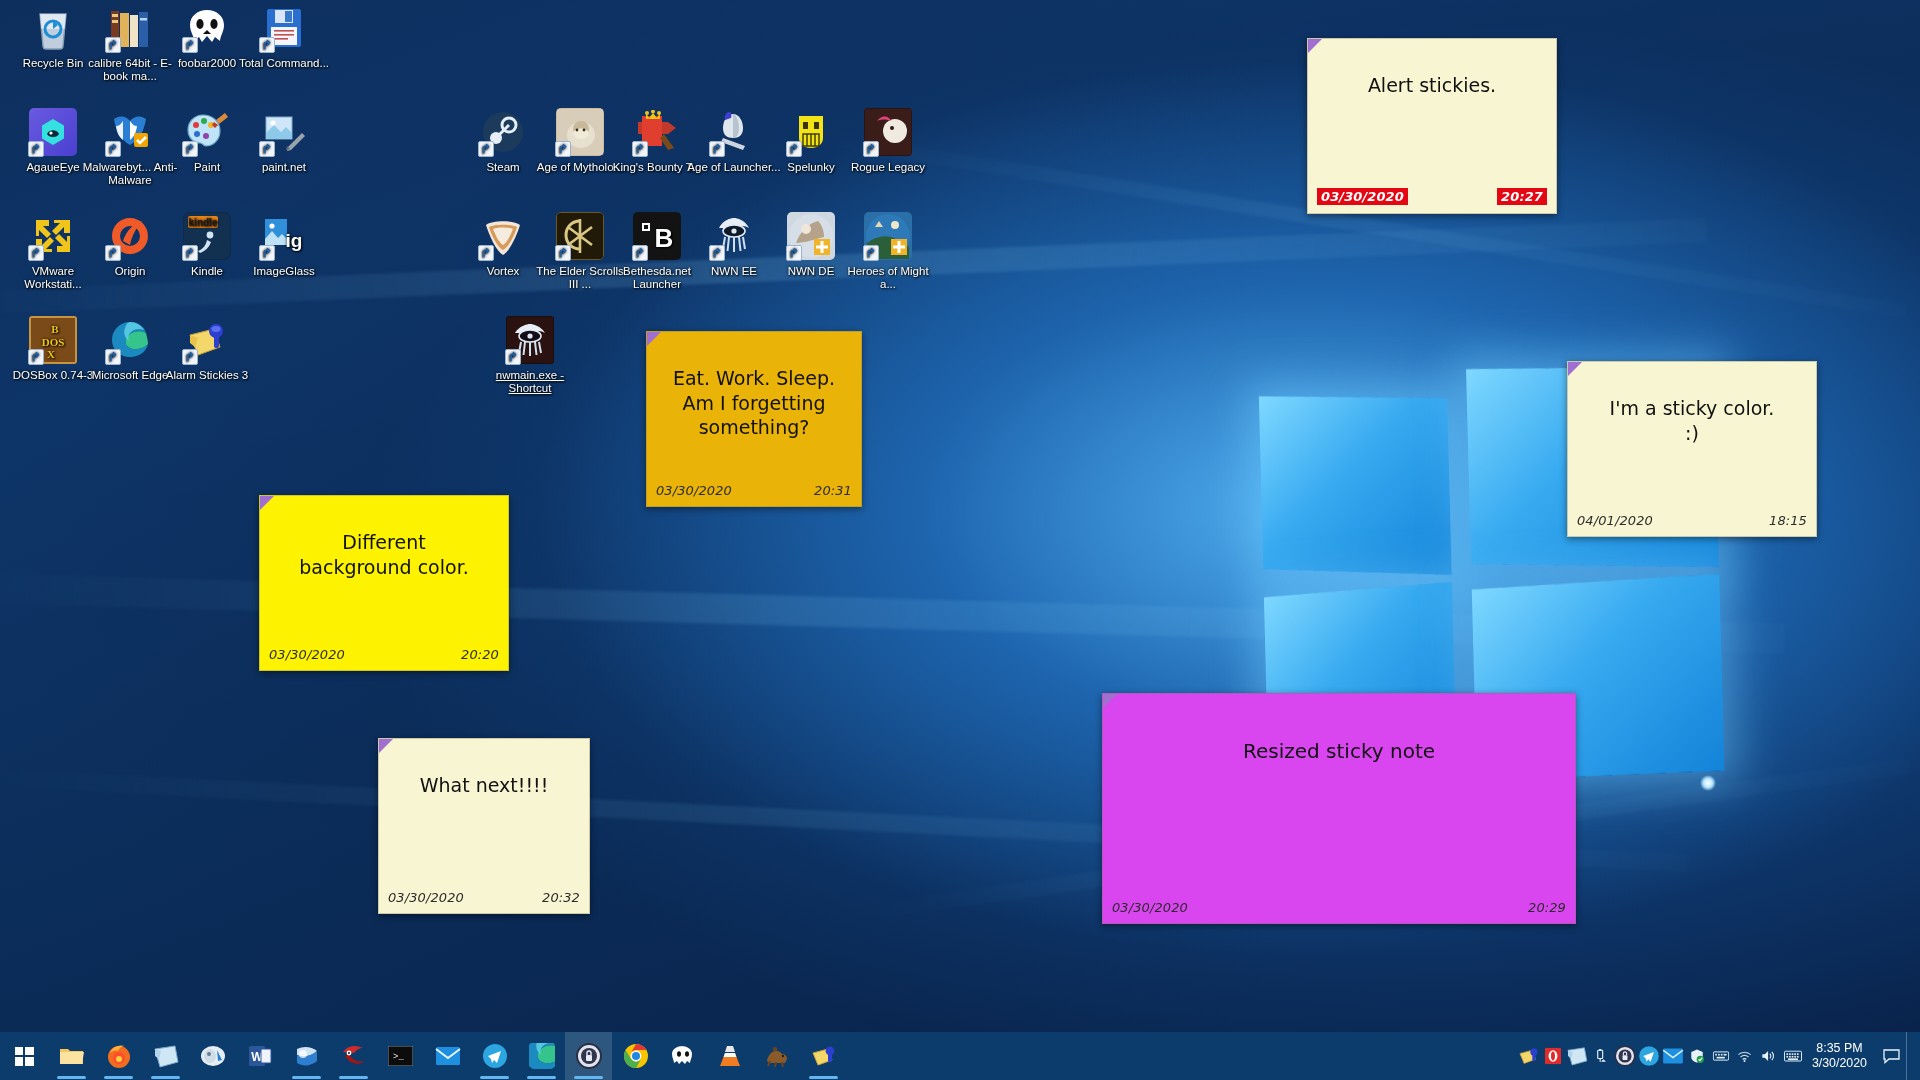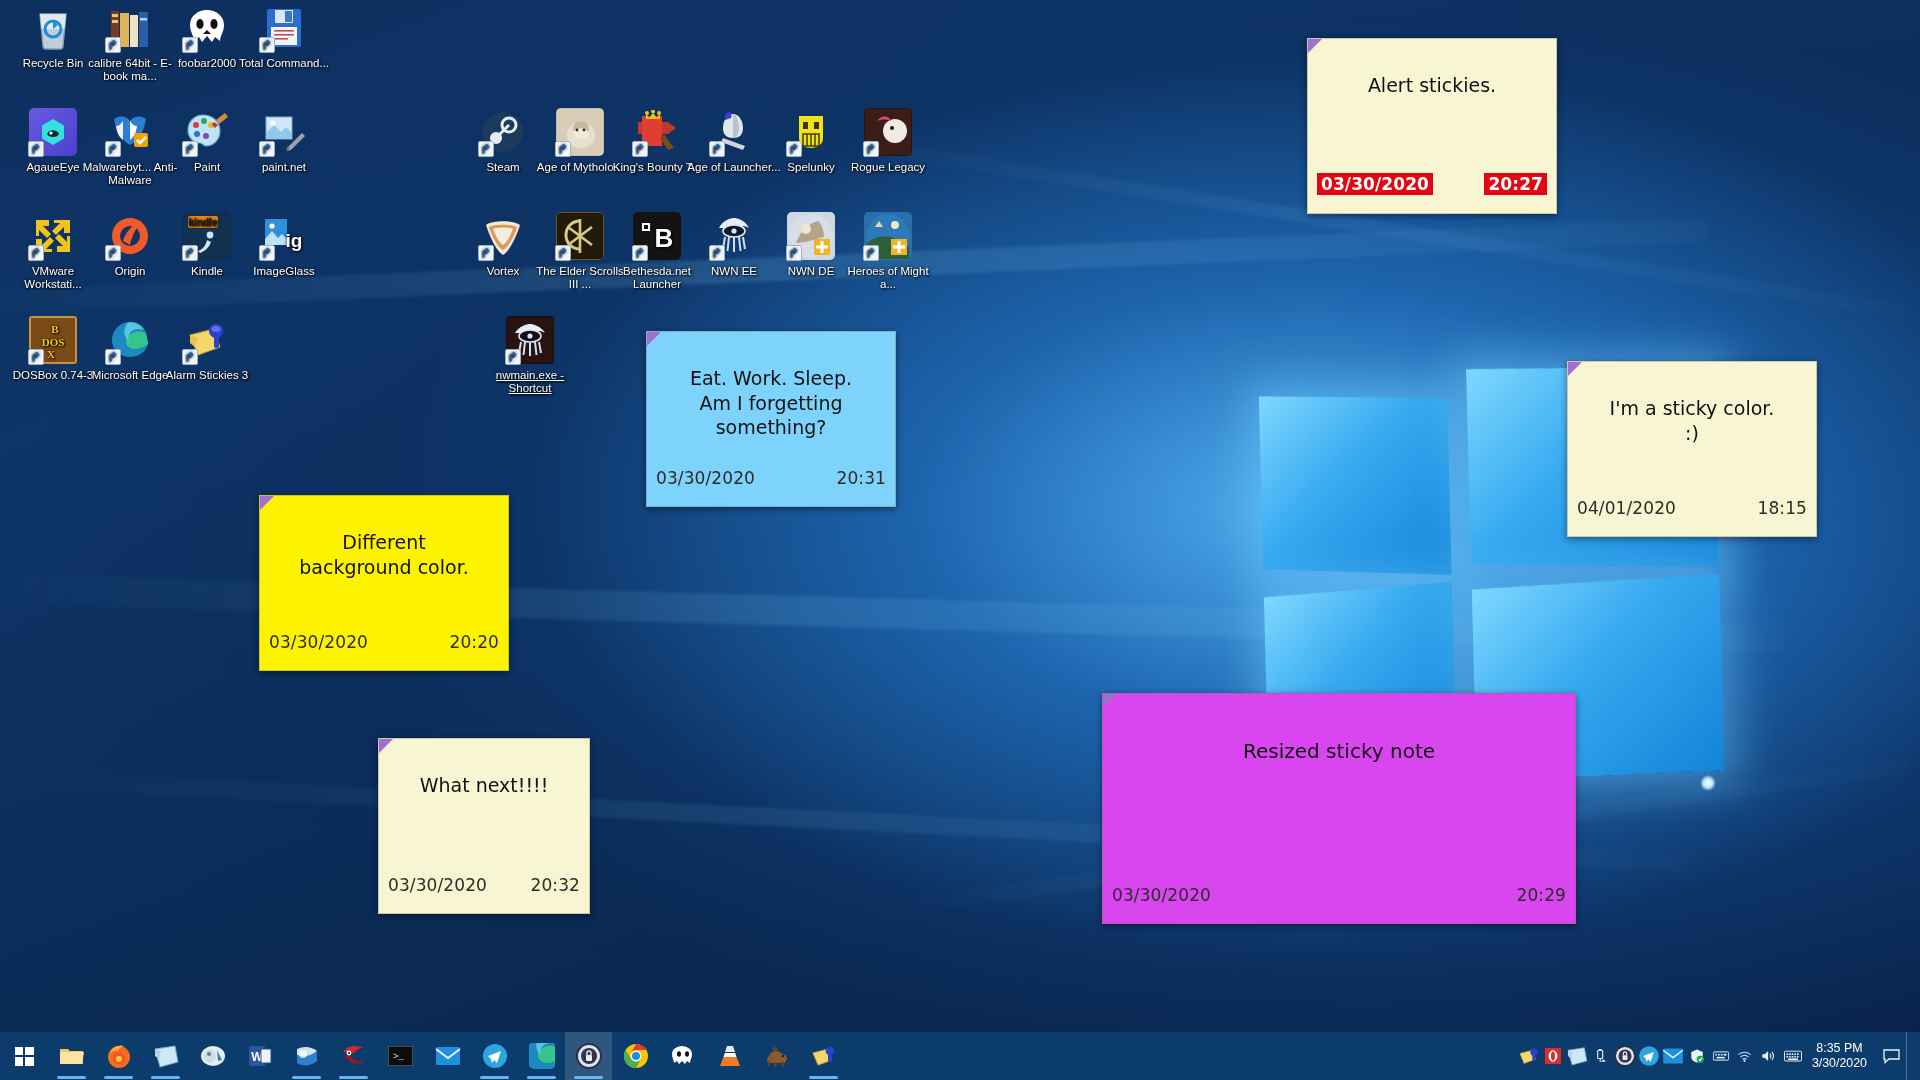--- a/index.html
+++ b/index.html
@@ -78,21 +78,21 @@
     border-left:14px solid #a06fd0; border-bottom:14px solid transparent;
   }
   .sticky .body{
     position:absolute; left:12px; right:12px; top:34px; bottom:34px;
     display:flex; align-items:flex-start; justify-content:center;
     text-align:center; color:#111; line-height:1.30;
     font-size:19px; white-space:pre-line;
   }
   .sticky .foot{ position:absolute; left:0; right:0; bottom:4px; height:18px; }
   .sticky .date, .sticky .time{
-    position:absolute; bottom:14px; font-size:17px; color:#2c2c2c; letter-spacing:.1px;
+    position:absolute; bottom:4px; font-size:13px; color:#2c2c2c; letter-spacing:.1px;font-style:italic;
   }
   .sticky .date{ left:9px; } .sticky .time{ right:9px; }
   .sticky.alert .date, .sticky.alert .time{
     background:#e30613; color:#ffffff; font-weight:bold; padding:1px 4px;
   }
   .sticky.yellow{ background:#fdf200; }
   .sticky.white { background:#f7f8fb; }
 
   
   #taskbar{
@@ -556,21 +556,21 @@
 
 <div id="stickies">
     <div class="sticky alert" style="left: 1264px; top: 38px; width: 250px; height: 176px; background: rgb(247, 245, 210); margin-left: 43px;">
       <span class="fold"></span>
       <div class="body" style="">Alert stickies.</div>
       <div class="foot">
         <span class="date">03/30/2020</span>
         <span class="time">20:27</span>
       </div>
     </div>
-    <div class="sticky" style="left: 646px; top: 331px; width: 250px; height: 176px; background: #7dd3fc;">
+    <div class="sticky" style="left: 646px; top: 331px; width: 216px; height: 176px; background: #eab308;">
       <span class="fold"></span>
       <div class="body" style="">Eat. Work. Sleep.
 Am I forgetting
 something?</div>
       <div class="foot">
         <span class="date">03/30/2020</span>
         <span class="time">20:31</span>
       </div>
     </div>
     <div class="sticky yellow" style="left: 239px; top: 495px; width: 250px; height: 176px; background: rgb(253, 242, 0); margin-left: 20px;">

